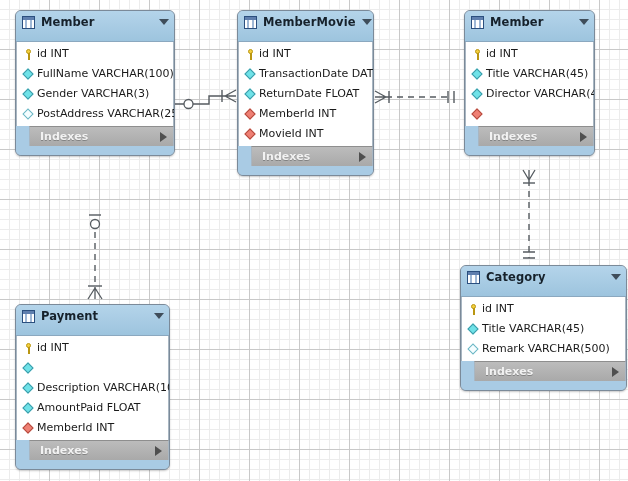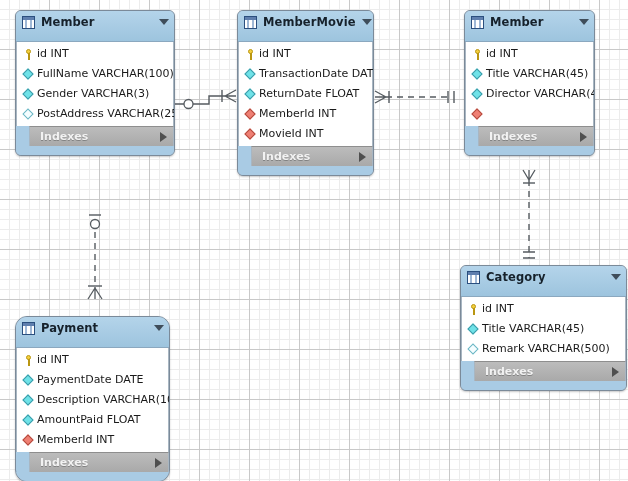--- a/index.html
+++ b/index.html
@@ -343,34 +343,33 @@
             <span class="gly gly-dia gly-white"></span>
             <span class="col-txt">Remark VARCHAR(500)</span>
           </div>
         </div>
         <div class="tbl-idx">
           <span class="tbl-idx-lbl">Indexes</span>
           <span class="tbl-idx-arw"></span>
         </div>
         <div class="tbl-foot"></div>
       </div>
-      <div class="tbl" style="left: 15px; top: 316px; width: 155px; border-radius: 12px;">
+      <div class="tbl" style="left: 15px; top: 304px; width: 155px;">
         <div class="tbl-hd">
           <span class="tbl-ico"></span>
           <span class="tbl-name">Payment</span>
           <span class="tbl-caret"></span>
         </div>
         <div class="tbl-cols">
           <div class="col">
             <span class="gly gly-key"></span>
             <span class="col-txt">id INT</span>
           </div>
           <div class="col">
             <span class="gly gly-dia gly-cyan"></span>
-            <span class="col-txt">PaymentDate DATE</span>
           </div>
           <div class="col">
             <span class="gly gly-dia gly-cyan"></span>
             <span class="col-txt">Description VARCHAR(100)</span>
           </div>
           <div class="col">
             <span class="gly gly-dia gly-cyan"></span>
             <span class="col-txt">AmountPaid FLOAT</span>
           </div>
           <div class="col">

